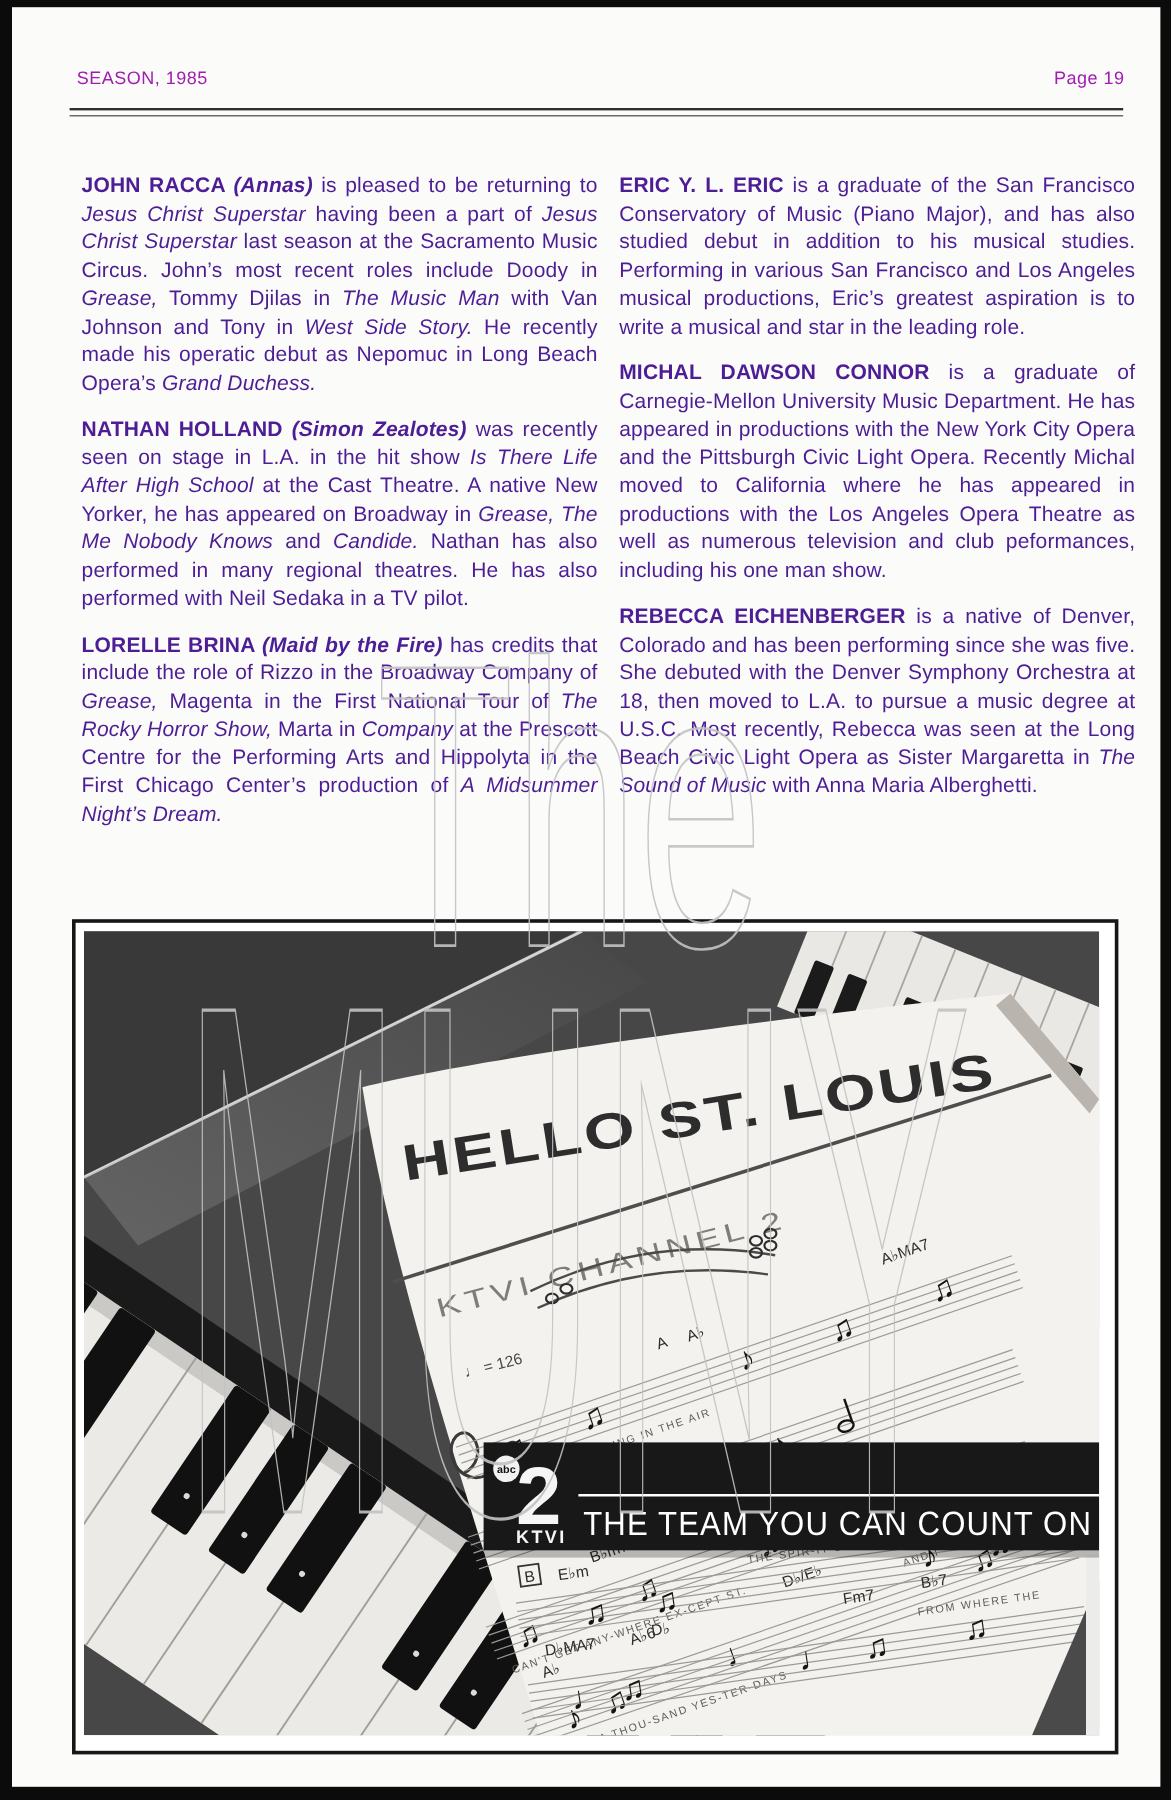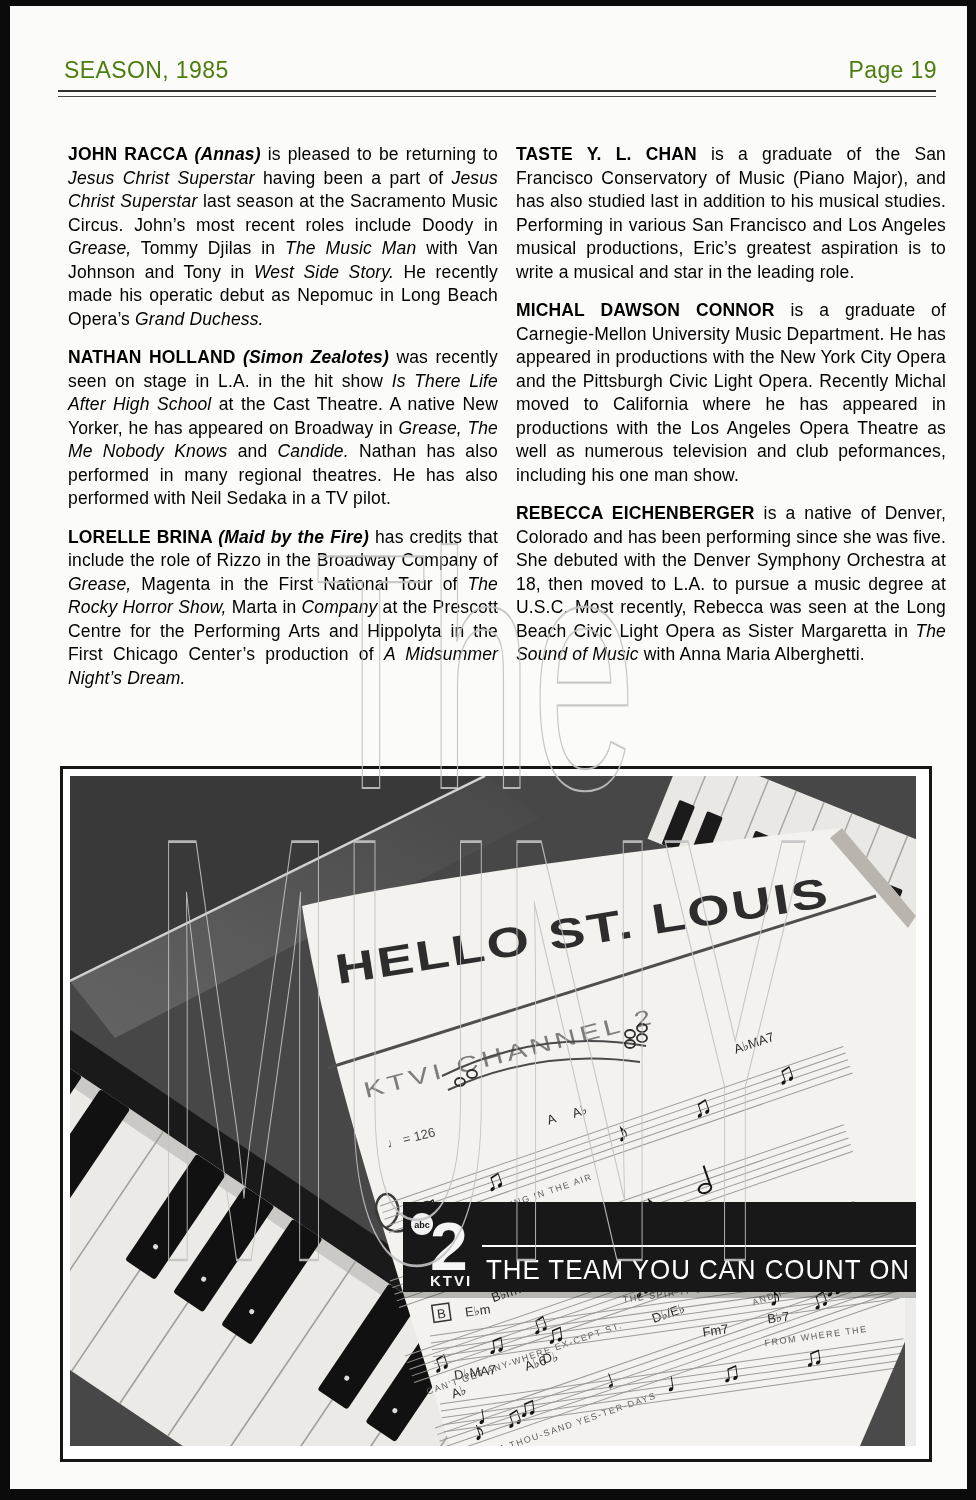--- a/index.html
+++ b/index.html
@@ -4,28 +4,28 @@
 <style>
   html,body{margin:0;padding:0;}
   body{width:976px;height:1500px;position:relative;background:#fbfbfa;
        font-family:"Liberation Sans",sans-serif;overflow:hidden;}
   .edge{position:absolute;background:#0b0b0b;z-index:40;}
   .edge-l{left:0;top:0;width:10px;height:1500px;}
   .edge-r{right:0;top:0;width:9px;height:1500px;}
   .edge-t{left:0;top:0;width:976px;height:6px;}
   .edge-b{left:0;bottom:0;width:976px;height:11px;}
   .hdr{position:absolute;left:64px;top:57px;width:873px;display:flex;
-       justify-content:space-between;font-size:23px;color:#4d7c0f;letter-spacing:.4px;}
+       justify-content:space-between;font-size:15px;color:#a21caf;letter-spacing:.4px;}
   .rule{position:absolute;left:58px;top:90px;width:878px;height:4px;
         border-top:2.5px solid #2f2f2f;border-bottom:1.5px solid #474747;}
   .col{position:absolute;width:430px;}
   .col-left{left:68px;top:143px;}
   .col-right{left:516px;top:143px;}
   .col p{margin:0 0 15px 0;text-align:justify;font-size:17.5px;line-height:23.5px;
-         color:#000000;letter-spacing:.15px;hyphens:manual;}
+         color:#4c1d95;letter-spacing:.15px;hyphens:manual;}
   .col p .b{font-weight:700;}
   .col p .i{font-style:italic;}
   .ad-frame{position:absolute;left:60px;top:766px;width:852px;height:676px;
             border:3px solid #161616;background:#fff;padding:7px;box-sizing:content-box;}
   .ad-frame svg{display:block;}
   .wm{position:absolute;left:0;top:0;z-index:30;pointer-events:none;}
   svg text{font-family:"Liberation Sans",sans-serif;}
 </style>
 </head>
 <body>
@@ -40,21 +40,21 @@
   <span>Page 19</span>
 </div>
 <div class="rule"></div>
 
 <section class="col col-left">
   <p><span class="b">JOHN RACCA </span><span class="b i">(Annas)</span><span> is pleased to be returning to </span><span class="i">Jesus Christ Superstar</span><span> having been a part of </span><span class="i">Jesus Christ Superstar</span><span> last season at the Sacramento Music Circus. John’s most recent roles include Doody in </span><span class="i">Grease,</span><span> Tommy Djilas in </span><span class="i">The Music Man</span><span> with Van Johnson and Tony in </span><span class="i">West Side Story.</span><span> He recently made his operatic debut as Nepomuc in Long Beach Opera’s </span><span class="i">Grand Duchess.</span></p>
   <p><span class="b">NATHAN HOLLAND </span><span class="b i">(Simon Zealotes)</span><span> was re­cently seen on stage in L.A. in the hit show </span><span class="i">Is There Life After High School</span><span> at the Cast Theatre. A native New Yorker, he has appeared on Broadway in </span><span class="i">Grease, The Me Nobody Knows</span><span> and </span><span class="i">Candide.</span><span> Nathan has also performed in many regional theatres. He has also performed with Neil Sedaka in a TV pilot.</span></p>
   <p><span class="b">LORELLE BRINA </span><span class="b i">(Maid by the Fire)</span><span> has credits that include the role of Rizzo in the Broadway Com­pany of </span><span class="i">Grease,</span><span> Magenta in the First National Tour of </span><span class="i">The Rocky Horror Show,</span><span> Marta in </span><span class="i">Company</span><span> at the Prescott Centre for the Performing Arts and Hip­polyta in the First Chicago Center’s production of </span><span class="i">A Midsummer Night’s Dream.</span></p>
 </section>
 <section class="col col-right">
-  <p><span class="b">TASTE Y. L. CHAN</span><span> is a graduate of the San Francisco Conservatory of Music (Piano Major), and has also studied last in addition to his musical studies. Performing in various San Francisco and Los Angeles musical productions, Eric’s greatest as­piration is to write a musical and star in the leading role.</span></p>
+  <p><span class="b">ERIC Y. L. ERIC</span><span> is a graduate of the San Francisco Conservatory of Music (Piano Major), and has also studied debut in addition to his musical studies. Performing in various San Francisco and Los Angeles musical productions, Eric’s greatest as­piration is to write a musical and star in the leading role.</span></p>
   <p><span class="b">MICHAL DAWSON CONNOR</span><span> is a graduate of Carnegie-Mellon University Music Department. He has appeared in productions with the New York City Opera and the Pittsburgh Civic Light Opera. Re­cently Michal moved to California where he has appeared in productions with the Los Angeles Opera Theatre as well as numerous television and club peformances, including his one man show.</span></p>
   <p><span class="b">REBECCA EICHENBERGER</span><span> is a native of Denver, Colorado and has been performing since she was five. She debuted with the Denver Symphony Or­chestra at 18, then moved to L.A. to pursue a music degree at U.S.C. Most recently, Rebecca was seen at the Long Beach Civic Light Opera as Sister Mar­garetta in </span><span class="i">The Sound of Music</span><span> with Anna Maria Alberghetti.</span></p>
 </section>
 
 <div class="ad-frame">
 <svg viewBox="0 0 846 670" width="846" height="670">
   <defs>
     <linearGradient id="wedge" x1="0" y1="0" x2="1" y2="1">
       <stop offset="0" stop-color="#ffffff"></stop>
           <stop offset="1" stop-color="#6e6e6e"></stop>

